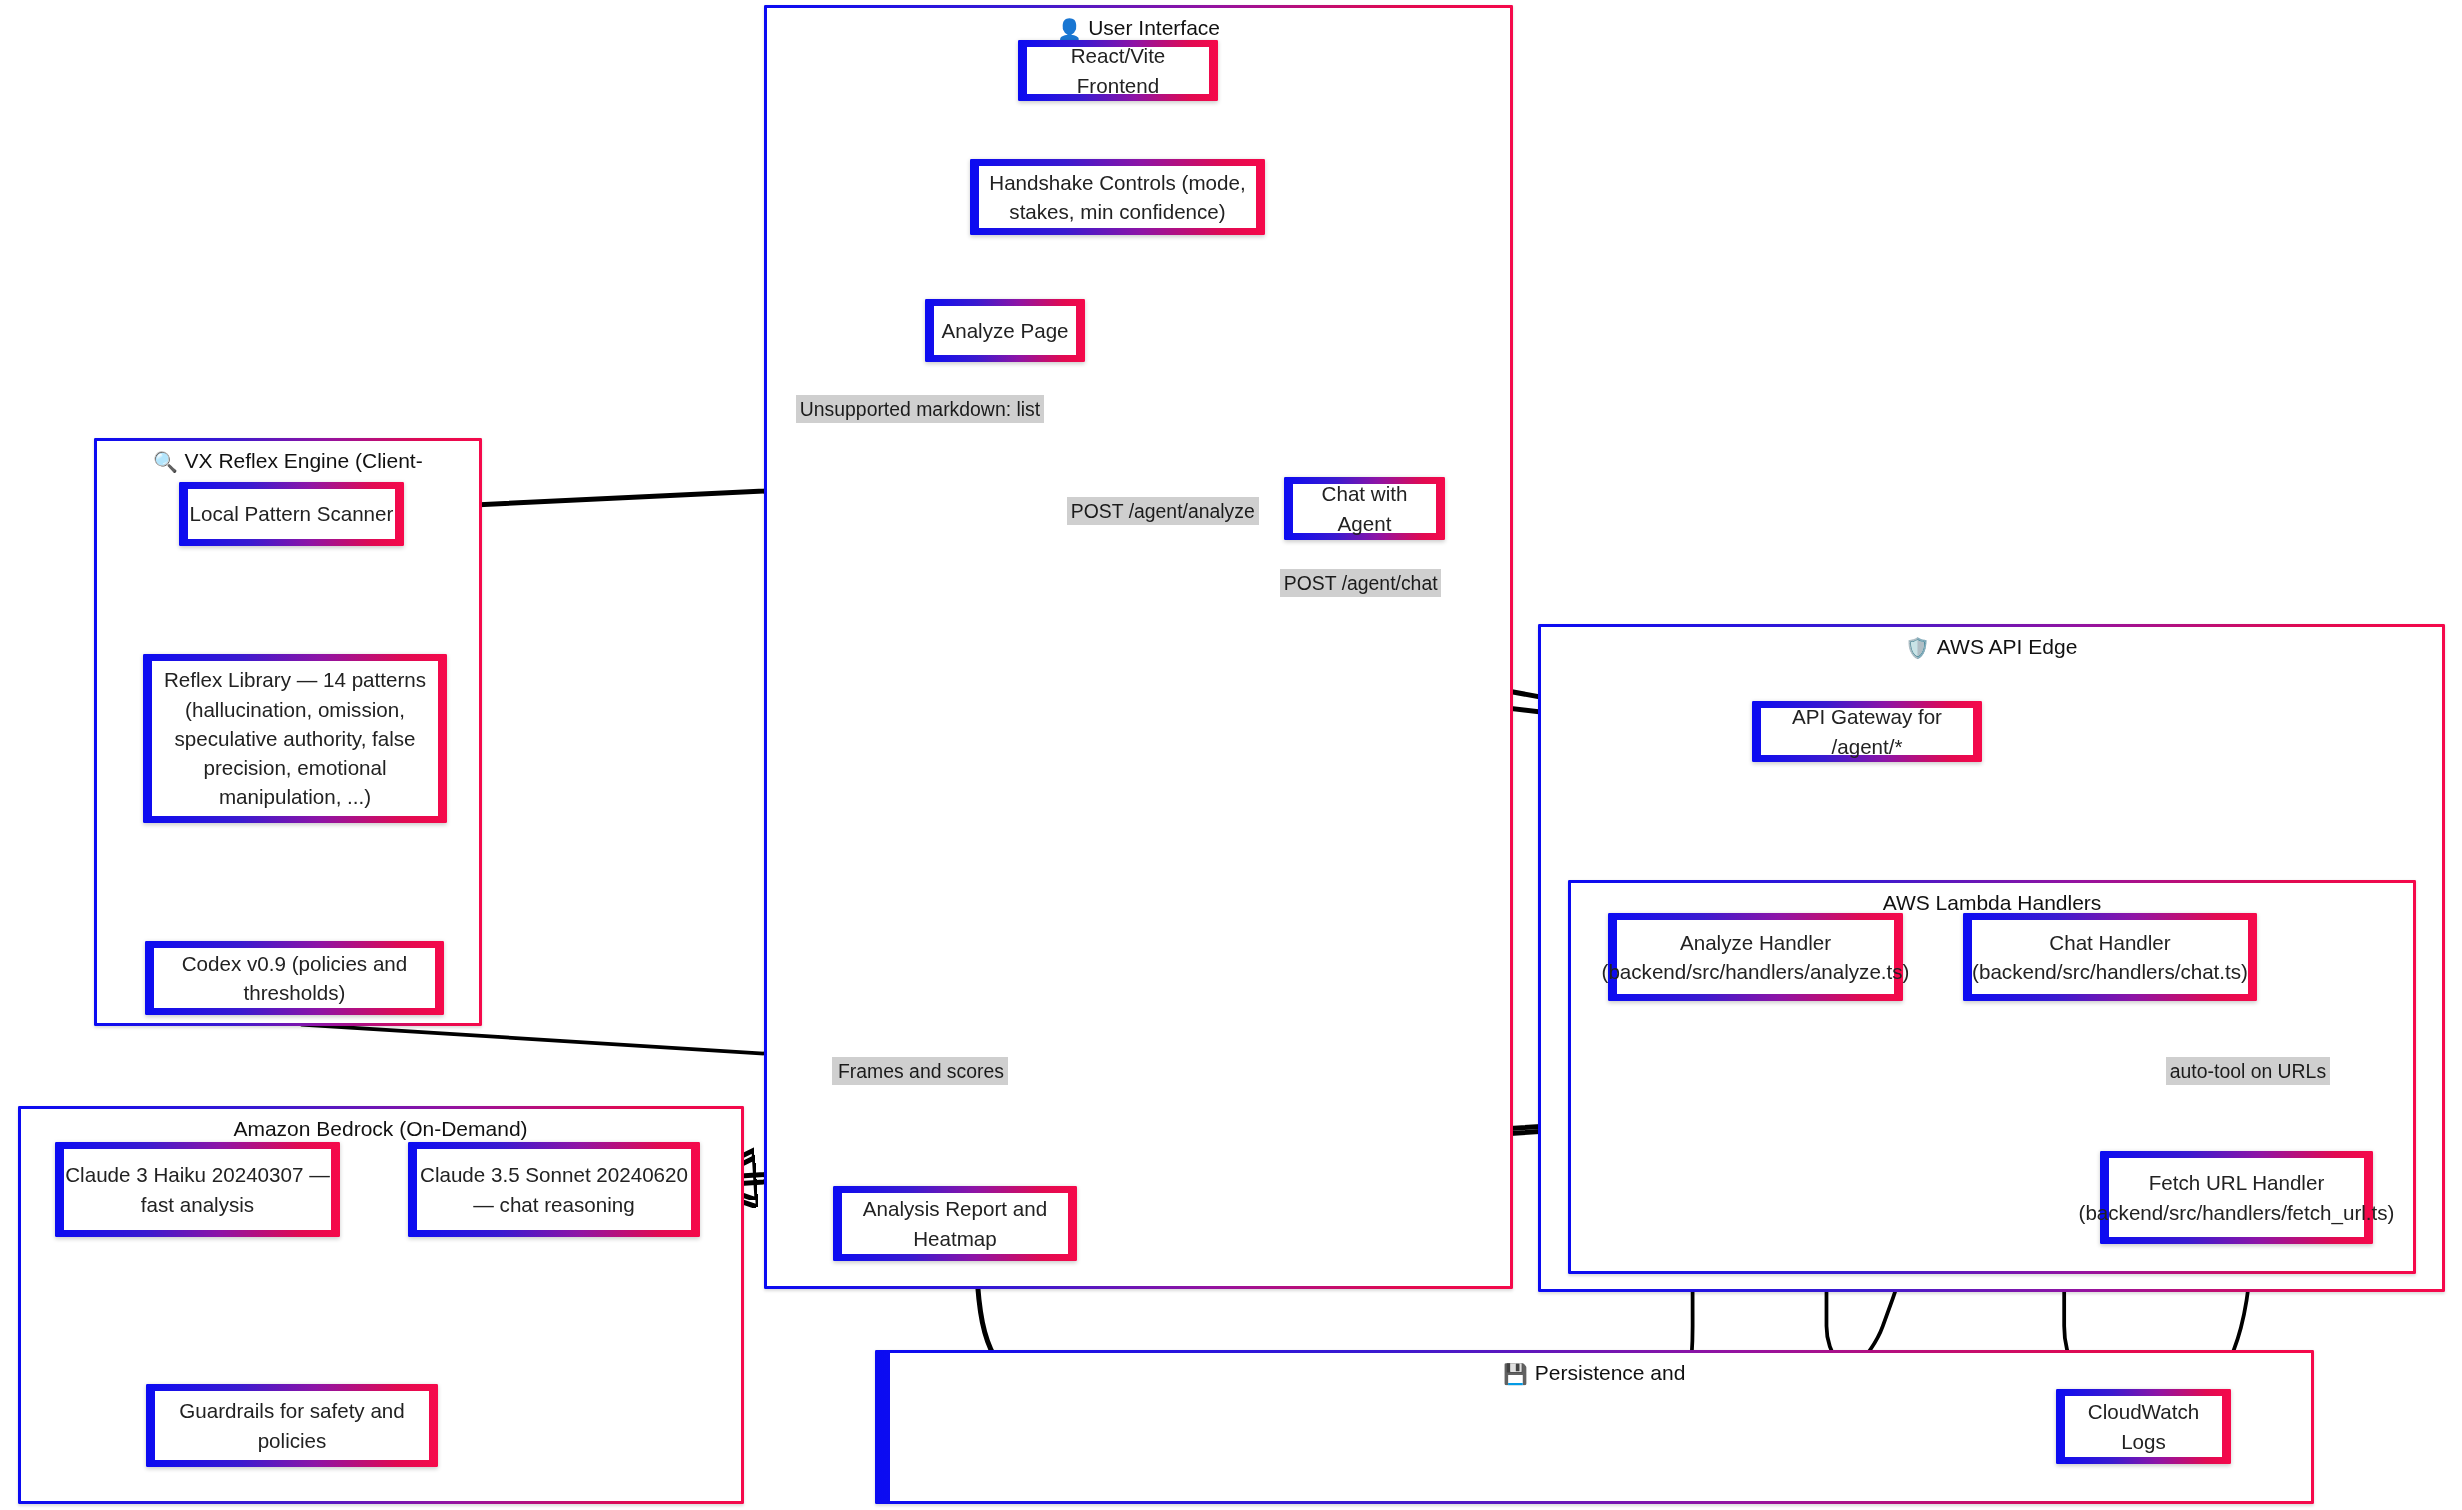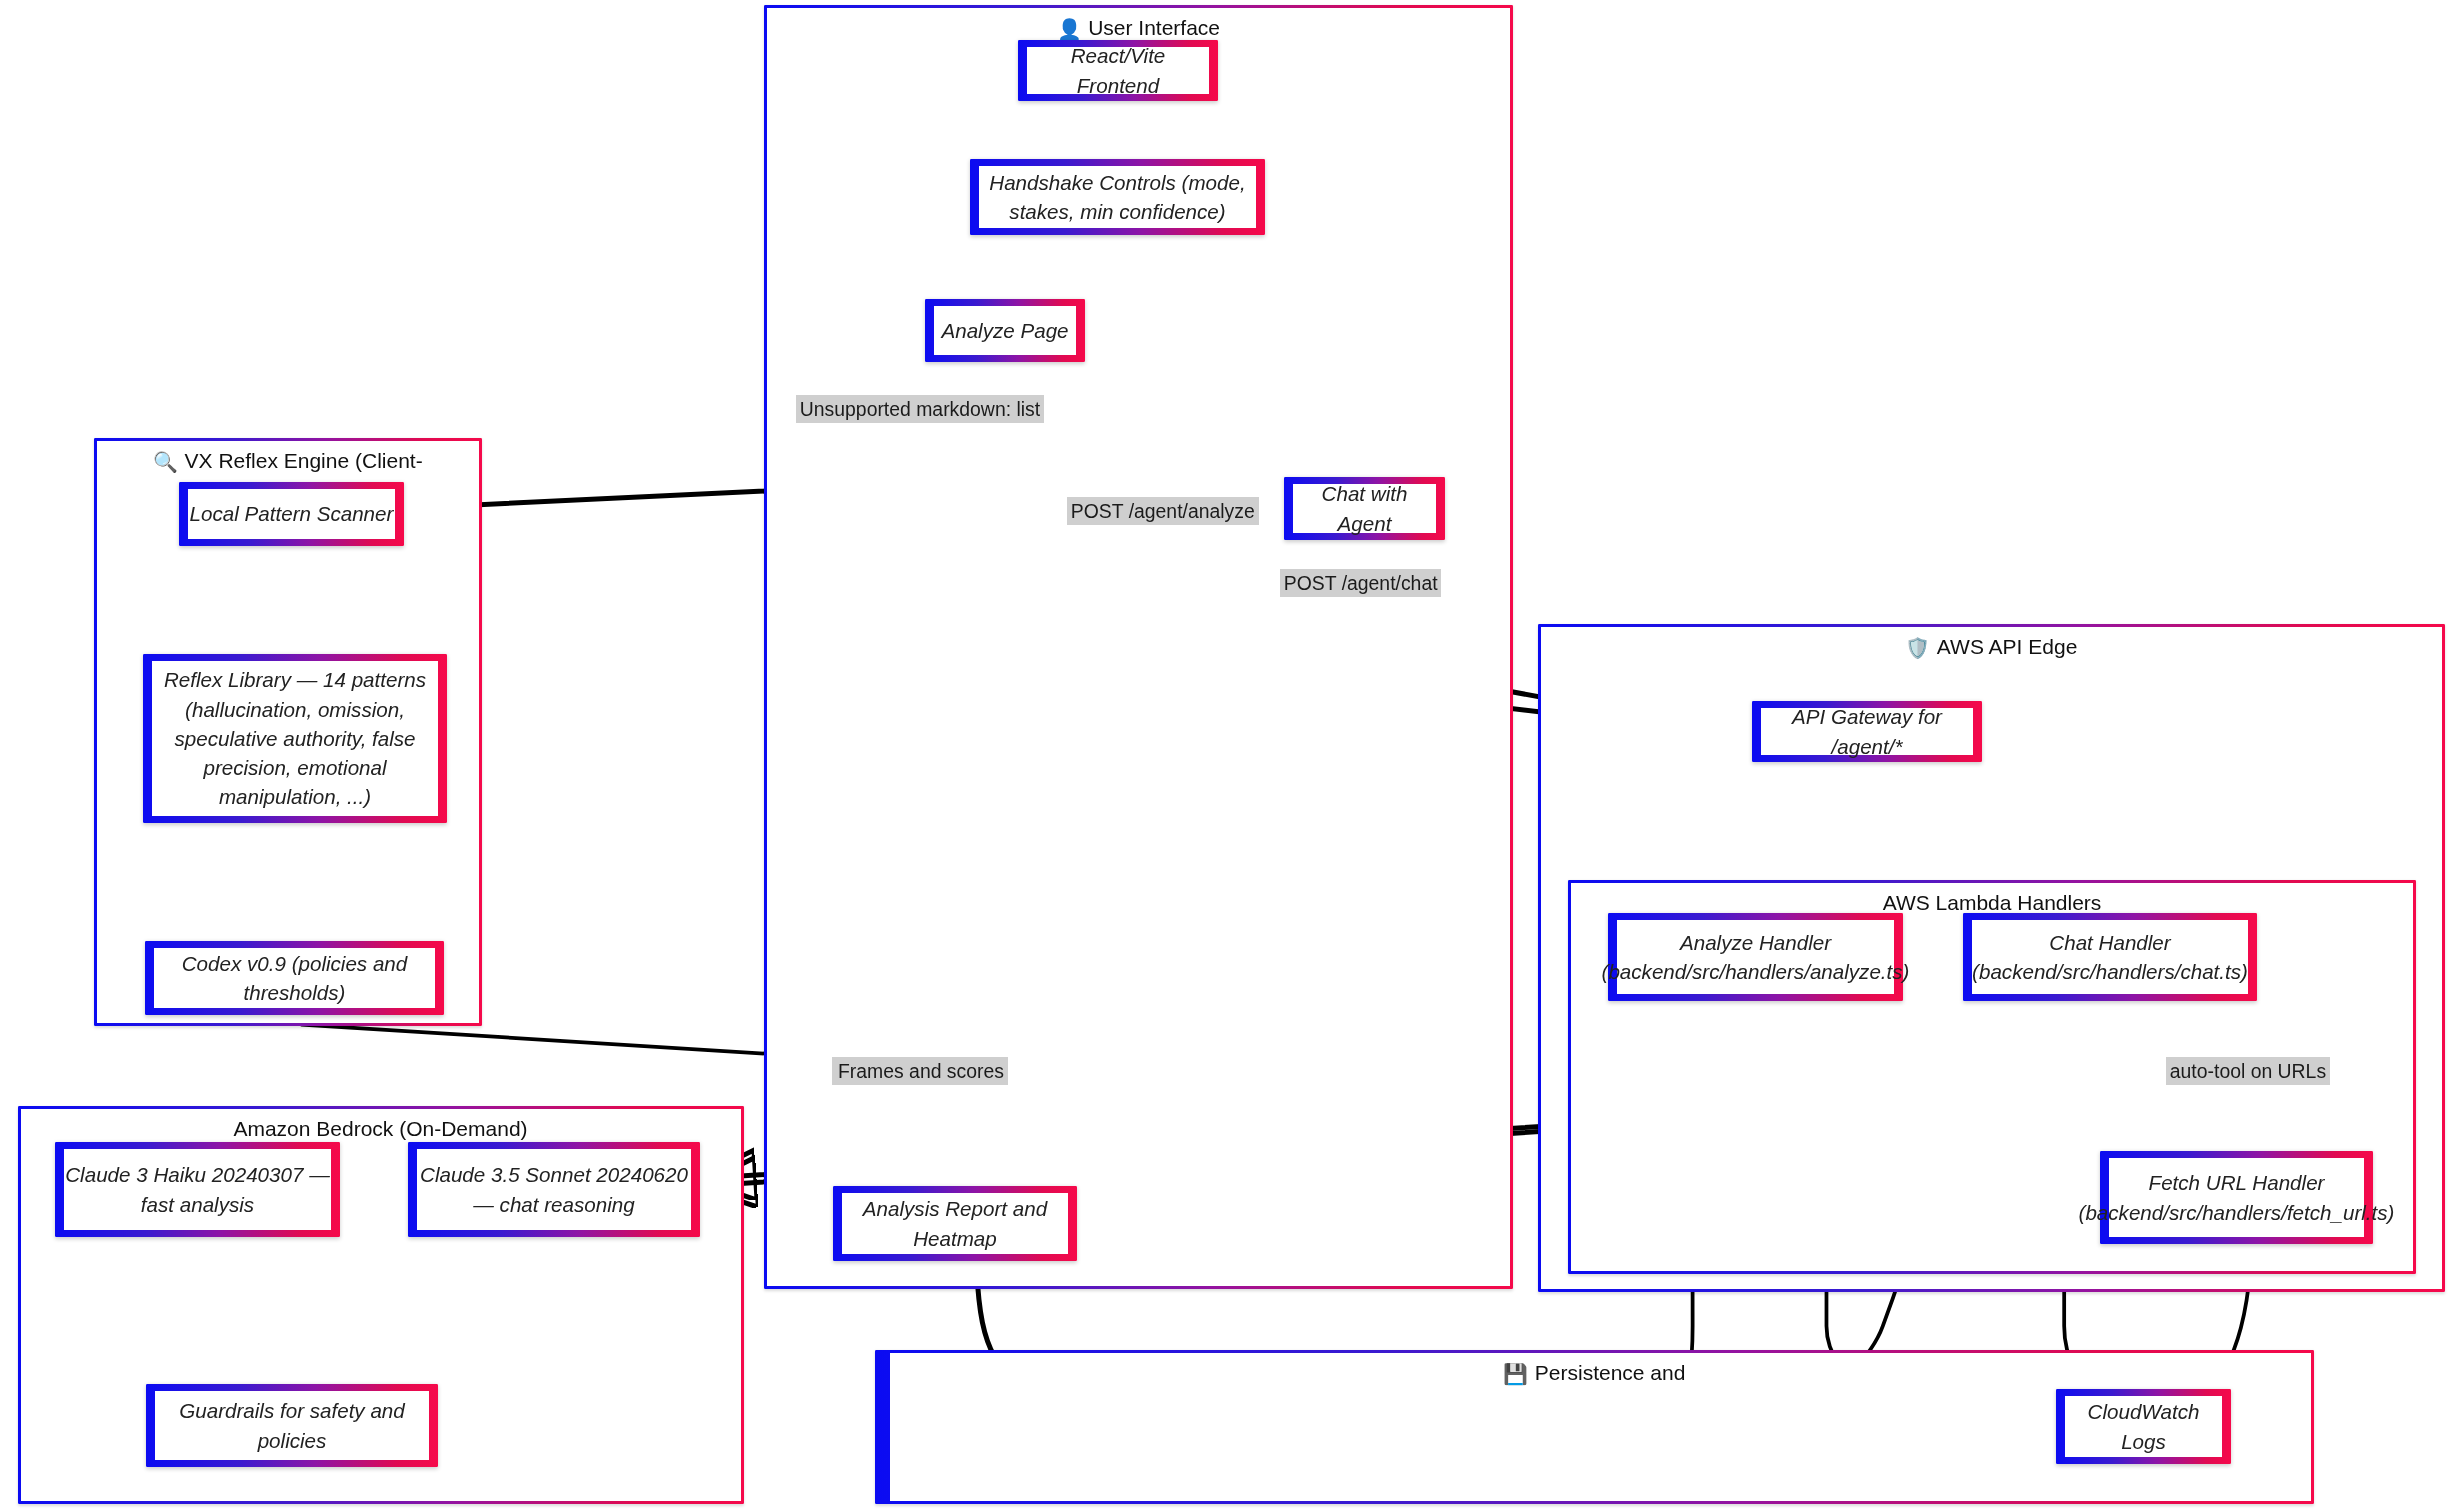--- a/index.html
+++ b/index.html
@@ -17,21 +17,21 @@
                  font-size:21px;color:#111;white-space:nowrap;line-height:1;}
   .cluster-title .emo{font-size:20px;margin-right:6.3px;vertical-align:-1.3px;}
 
   
   .node{position:absolute;box-sizing:border-box;display:flex;align-items:center;justify-content:center;
         text-align:center;color:#222;font-size:20.6px;line-height:1.42;padding:3.8px 6.3px;
         border:3.8px solid transparent;border-radius:1.3px;
         background-image:linear-gradient(#fff,#fff),
                          linear-gradient(90deg,#0b0bf2 0%,#3a1ad0 32%,#8d14a6 58%,#e00a52 86%,#f6094a 100%);
         background-origin:border-box;background-clip:content-box,border-box;
-        box-shadow:0 1.9px 4.4px rgba(0,0,0,.20);font-style:italic;}
+        box-shadow:0 1.9px 4.4px rgba(0,0,0,.20);}
   .node span{display:block;}
 
   
   .elabel{position:absolute;background:#cfcfcf;color:#1b1b1b;font-size:19.4px;
           padding:1.9px 3.8px;white-space:nowrap;line-height:1.25;}
 
   
   #edges{position:absolute;left:0;top:0;width:2462px;height:1510px;pointer-events:none;}
   #edges path{fill:none;stroke:#000;}
 </style>

